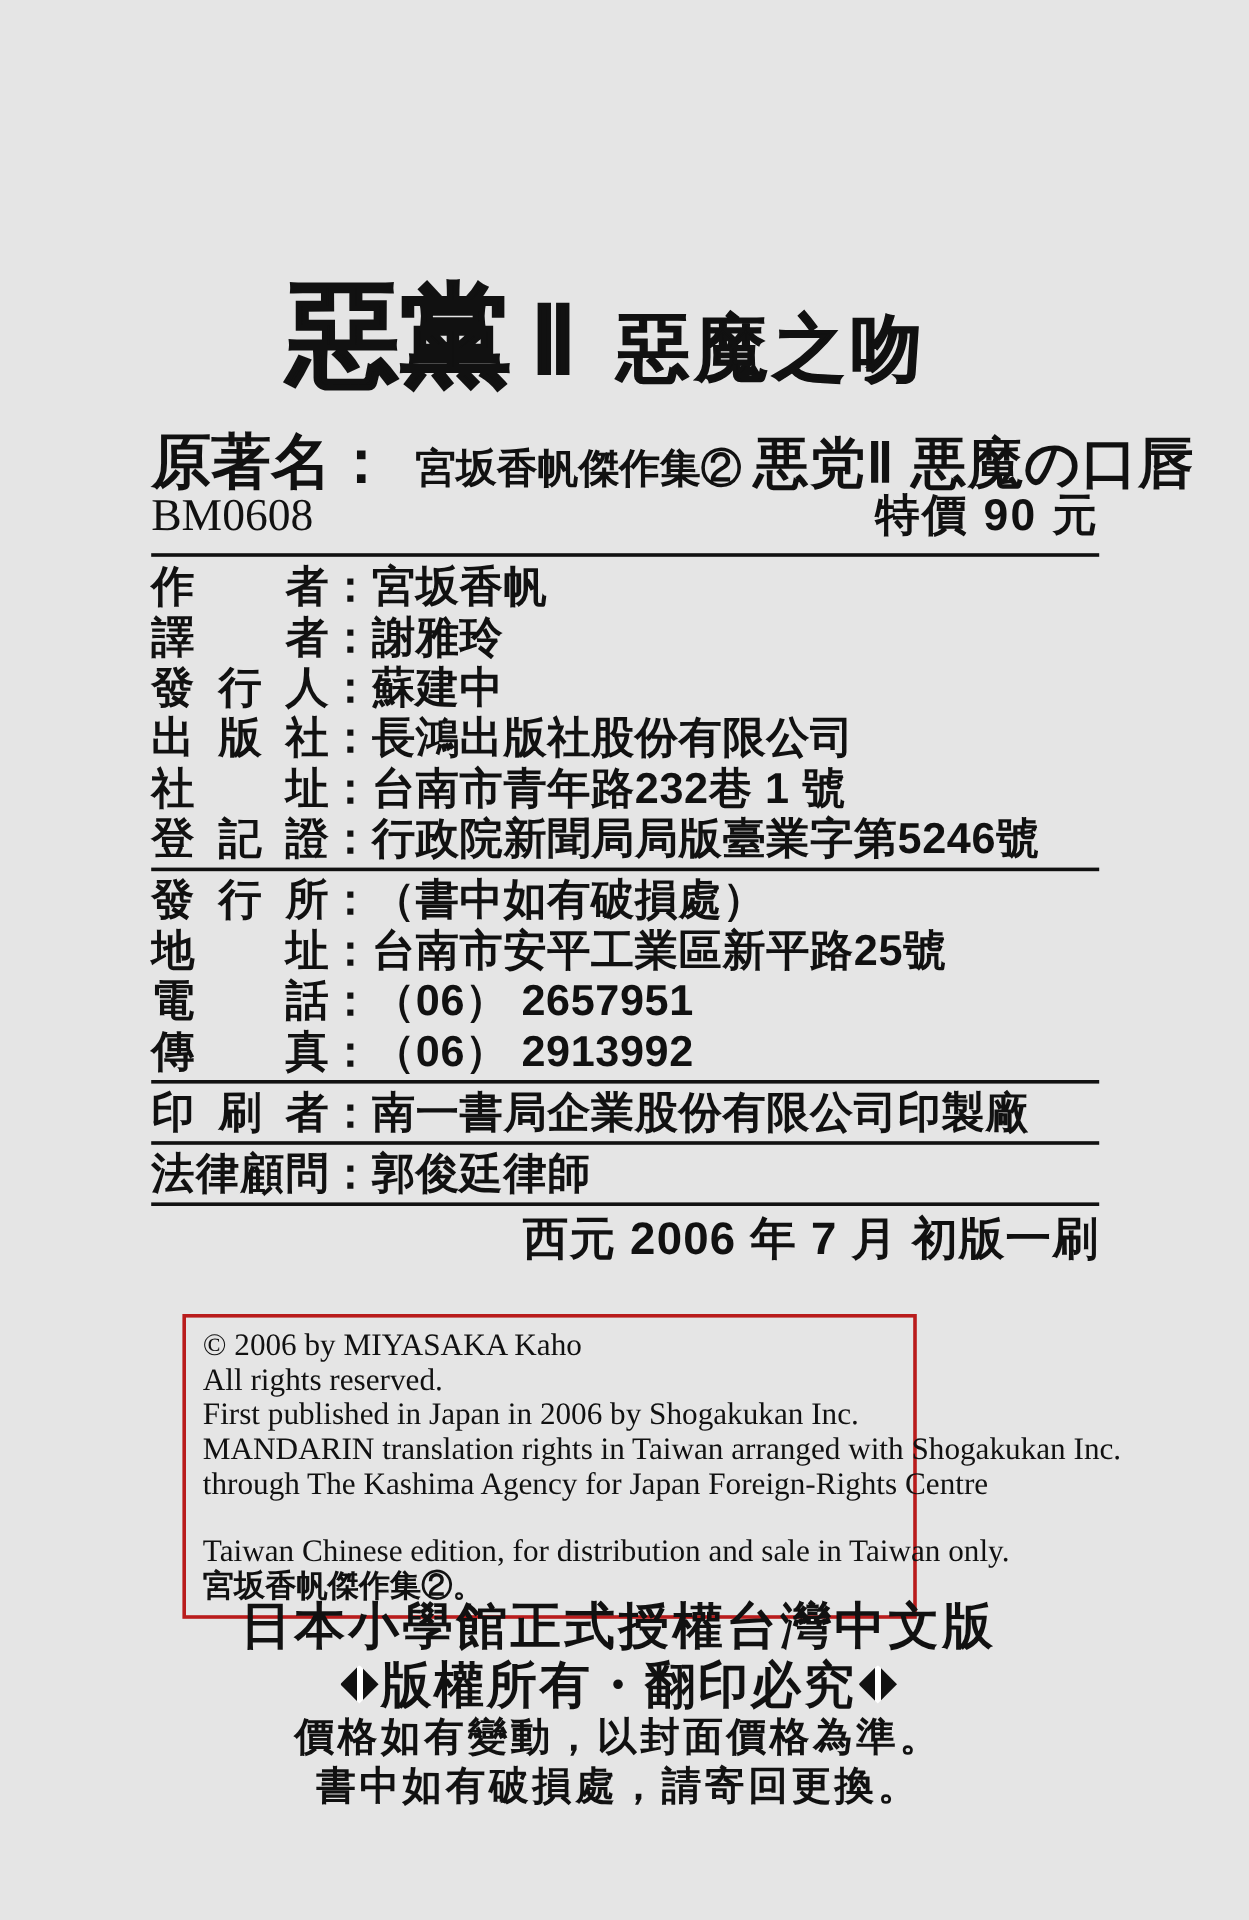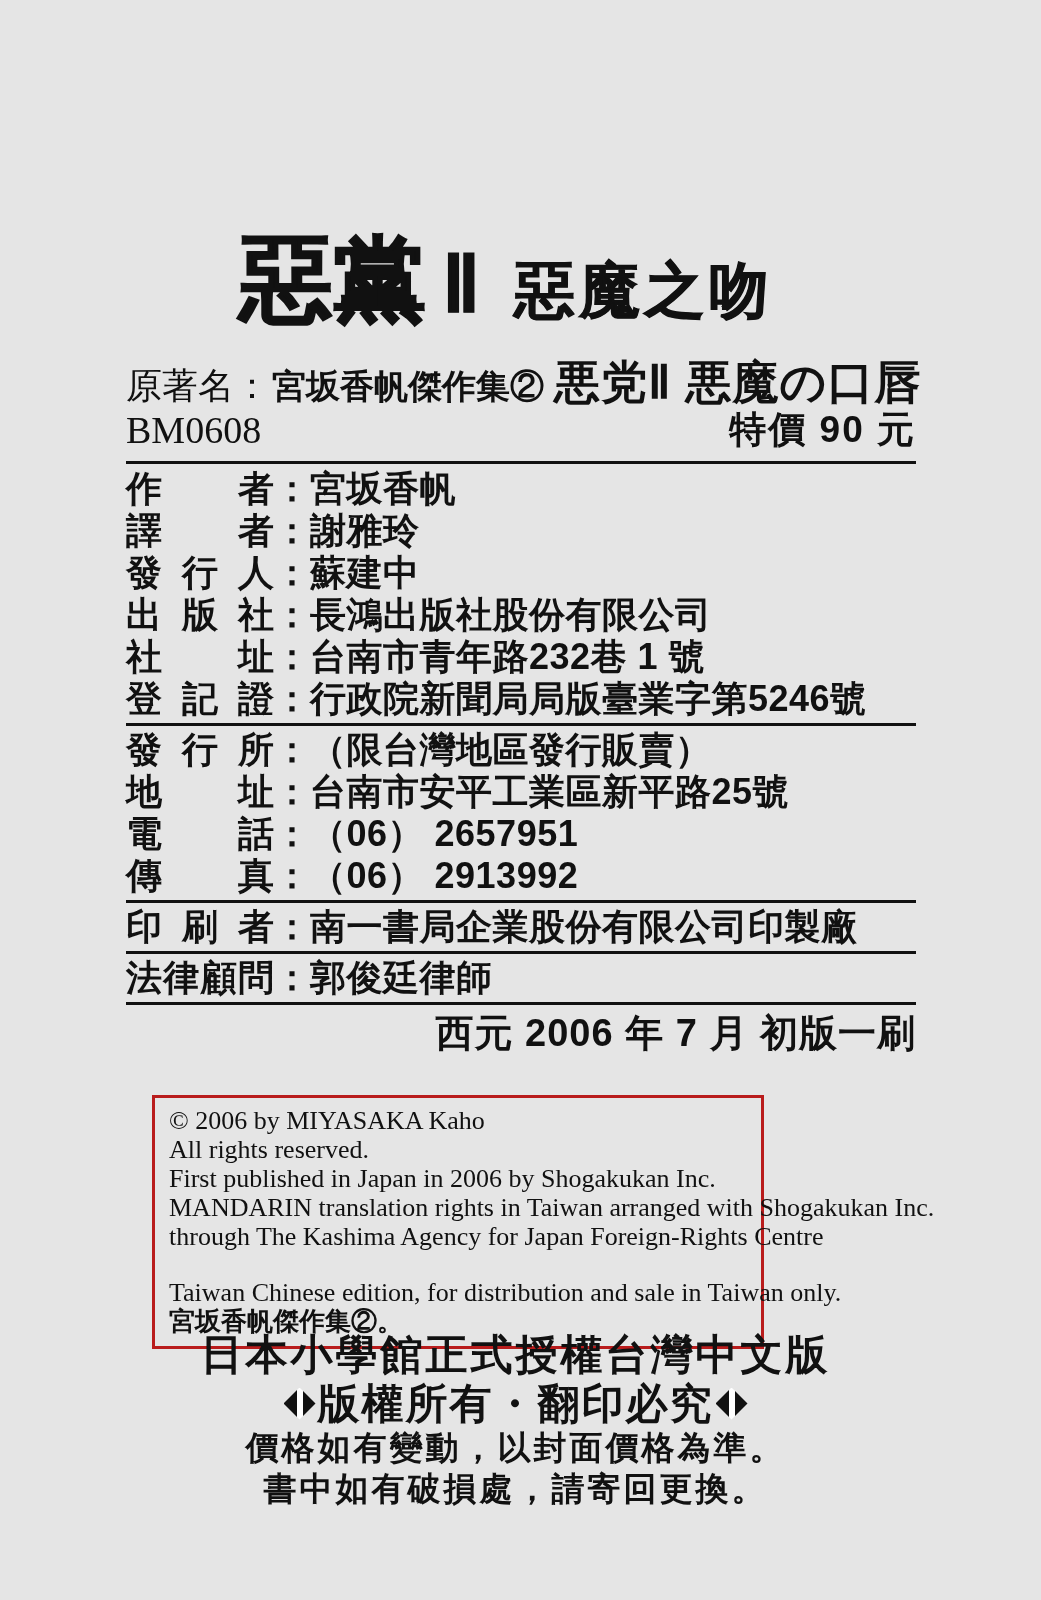--- a/index.html
+++ b/index.html
@@ -28,22 +28,22 @@
   .title-sub {
     font-size: 60px; font-weight: 900; margin-left: 34px; letter-spacing: 5px;
     -webkit-text-stroke: 1px #111;
   }
 
   
   .orig-row {
     position: absolute; left: 126px; top: 352px;
     display: flex; align-items: baseline; white-space: nowrap;
   }
-  .orig-label { font-size: 36px; font-weight: 400; }
-  .orig-series { font-size: 34px; font-weight: 700; margin-left: 2px; }
+  .orig-label { font-size: 50px; font-weight: 700; }
+  .orig-series { font-size: 34px; font-weight: 700; margin-left: 20px; }
   .orig-title { font-size: 46px; font-weight: 900; margin-left: 10px; letter-spacing: 1px; }
 
   
   .info-block { position: absolute; left: 126px; top: 418px; width: 790px; }
   .code-row {
     display: flex; justify-content: space-between; align-items: center;
     border-bottom: 3px solid #111; padding-bottom: 20px; height: 46px;
   }
   .code { font-family: "Liberation Serif", serif; font-size: 38px; }
   .price { font-size: 37px; font-weight: 800; letter-spacing: 2px; }
@@ -126,21 +126,21 @@
       <div class="row">
         <span class="lbl">社 址</span><span class="colon">：</span><span class="val">台南市青年路232巷 1 號</span>
       </div>
       <div class="row">
         <span class="lbl">登 記 證</span><span class="colon">：</span><span class="val">行政院新聞局局版臺業字第5246號</span>
       </div>
 
       <div class="rule"></div>
 
       <div class="row">
-        <span class="lbl">發 行 所</span><span class="colon">：</span><span class="val">（限台灣地區發行販賣）</span>
+        <span class="lbl">發 行 所</span><span class="colon">：</span><span class="val">（書中如有破損處）</span>
       </div>
       <div class="row">
         <span class="lbl">地 址</span><span class="colon">：</span><span class="val">台南市安平工業區新平路25號</span>
       </div>
       <div class="row">
         <span class="lbl">電 話</span><span class="colon">：</span><span class="val">（06） 2657951</span>
       </div>
       <div class="row">
         <span class="lbl">傳 真</span><span class="colon">：</span><span class="val">（06） 2913992</span>
       </div>

